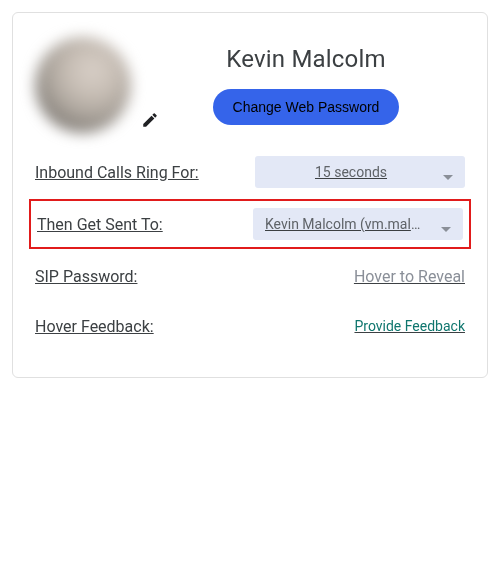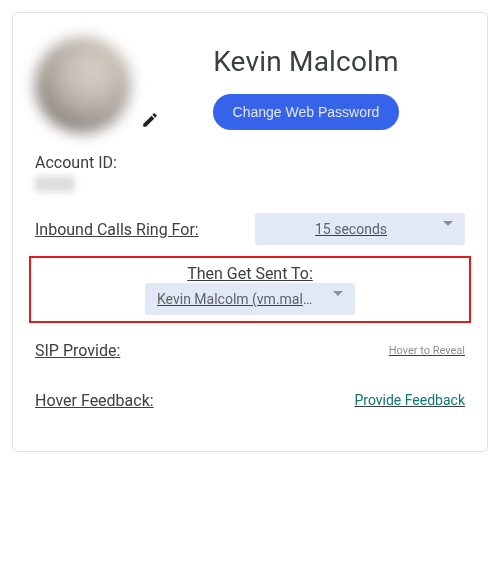--- a/index.html
+++ b/index.html
@@ -43,30 +43,30 @@
       height: 18px;
       color: #202124;
     }
     .edit-icon svg { width: 100%; height: 100%; }
     .header-right {
       flex: 1;
       padding-top: 8px;
       text-align: center;
     }
     .name {
-      font-size: 28px;
+      font-size: 24px;
       font-weight: 400;
       color: #3c4043;
       margin-bottom: 16px;
       letter-spacing: 0.2px;
     }
     .primary-btn {
       display: inline-block;
       background: #3564ea;
-      color: #e5e5e5;
+      color: #000000;
       border: none;
       border-radius: 20px;
       padding: 10px 20px;
       font-size: 14px;
       font-weight: 500;
       cursor: pointer;
     }
     .row {
       display: flex;
       justify-content: space-between;
@@ -87,21 +87,21 @@
     .blurred-value {
       display: block;
       height: 16px;
       border-radius: 3px;
       filter: blur(3px);
     }
     .bv-short { width: 40px; background: rgba(120,120,120,0.25); }
     .bv-long { width: 180px; background: rgba(120,120,120,0.2); }
     .select {
       display: flex;
-      align-items: flex-start;
+      align-items: flex-end;
       justify-content: space-between;
       background: #e3e8f6;
       color: #5f6368;
       border-radius: 3px;
       padding: 8px 12px;
       width: 210px;
       font-size: 14px;
       cursor: pointer;
     }
     .select .sel-text {
@@ -117,24 +117,23 @@
       border-left: 5px solid transparent;
       border-right: 5px solid transparent;
       border-top: 5px solid #8a8f98;
       margin-left: 8px;
       flex-shrink: 0;
     }
     .highlight-row {
       border: 2px solid #e11b1b;
       margin: 2px -6px;
       padding: 6px 6px;
-      flex-direction: column;
     }
     .reveal-text {
-      font-size: 11px;
+      font-size: 16px;
       color: #8a8f98;
     }
     .link {
       color: #0f766e;
       font-size: 14px;
       cursor: pointer;
     }
   </style>
 </head>
 <body>
@@ -149,44 +148,40 @@
             <path d="M3 17.25V21h3.75l11.06-11.06-3.75-3.75L3 17.25zM20.71 7.04a1 1 0 0 0 0-1.41l-2.34-2.34a1 1 0 0 0-1.41 0l-1.83 1.83 3.75 3.75 1.83-1.83z"></path>
           </svg>
       </span>
     </div>
     <div class="header-right">
       <div class="name">Kevin Malcolm</div>
       <button class="primary-btn">Change Web Password</button>
     </div>
   </div>
 
-  <div class="row-stack">
-    <span class="row-label">Account ID:</span>
-    <span class="blurred-value bv-short"></span>
-  </div>
 
 
   <div class="row">
     <span class="row-label">Inbound Calls Ring For:</span>
     <div class="select">
       <span class="sel-text">15 seconds</span>
       <span class="chevron"></span>
     </div>
   </div>
 
   <div class="row highlight-row">
     <span class="row-label">Then Get Sent To:</span>
     <div class="select left">
       <span class="sel-text">Kevin Malcolm (vm.malcol…</span>
       <span class="chevron"></span>
     </div>
   </div>
 
   <div class="row">
-    <span class="row-label">SIP Provide:</span>
+    <span class="row-label">SIP Password:</span>
     <span class="reveal-text">Hover to Reveal</span>
   </div>
 
   <div class="row">
     <span class="row-label">Hover Feedback:</span>
     <span class="link">Provide Feedback</span>
   </div>
 
 </div>
 

